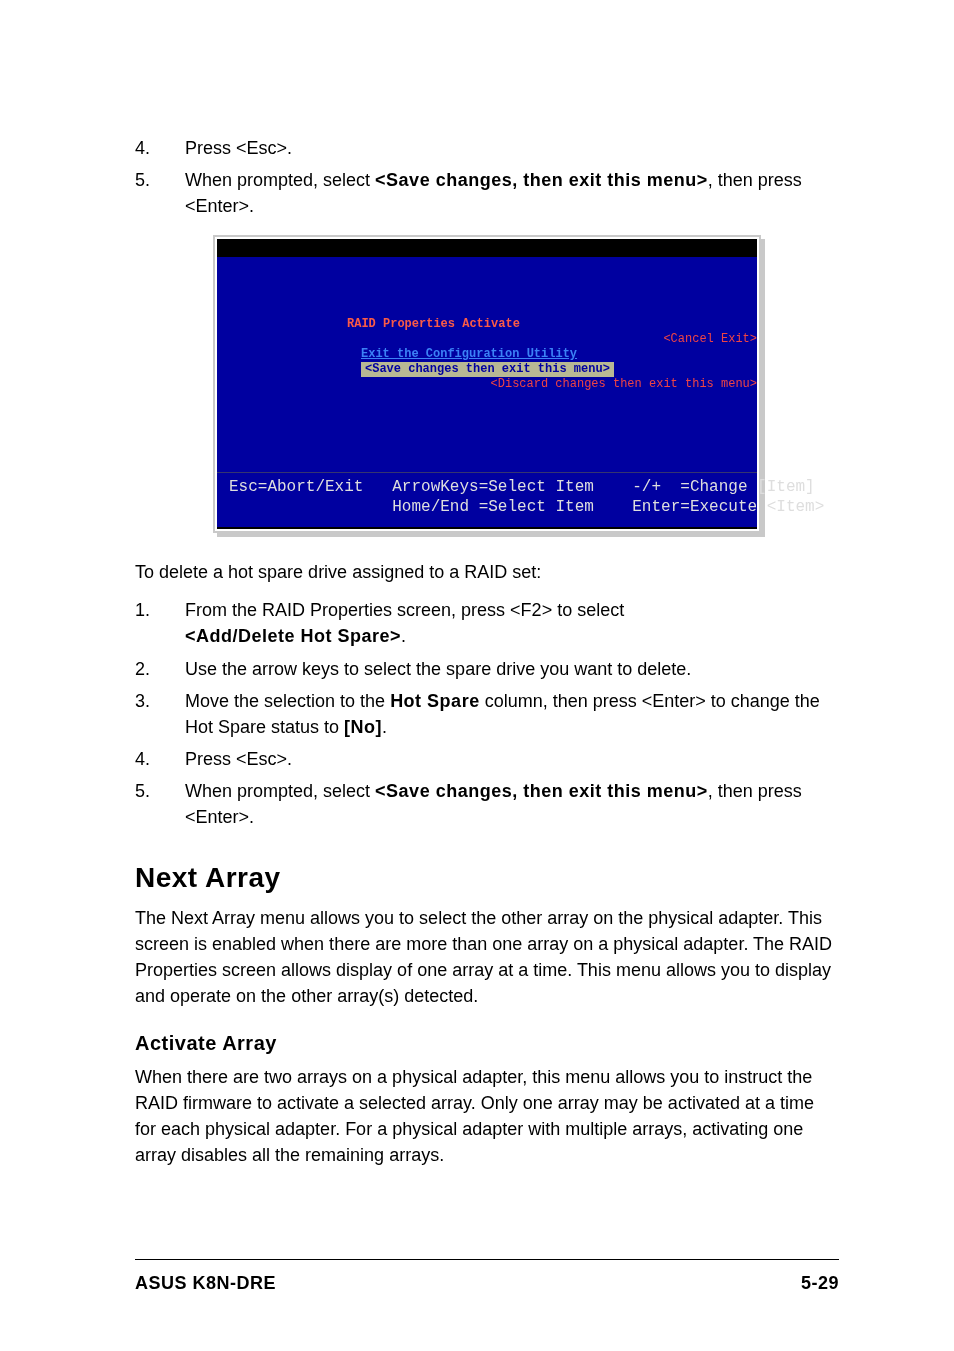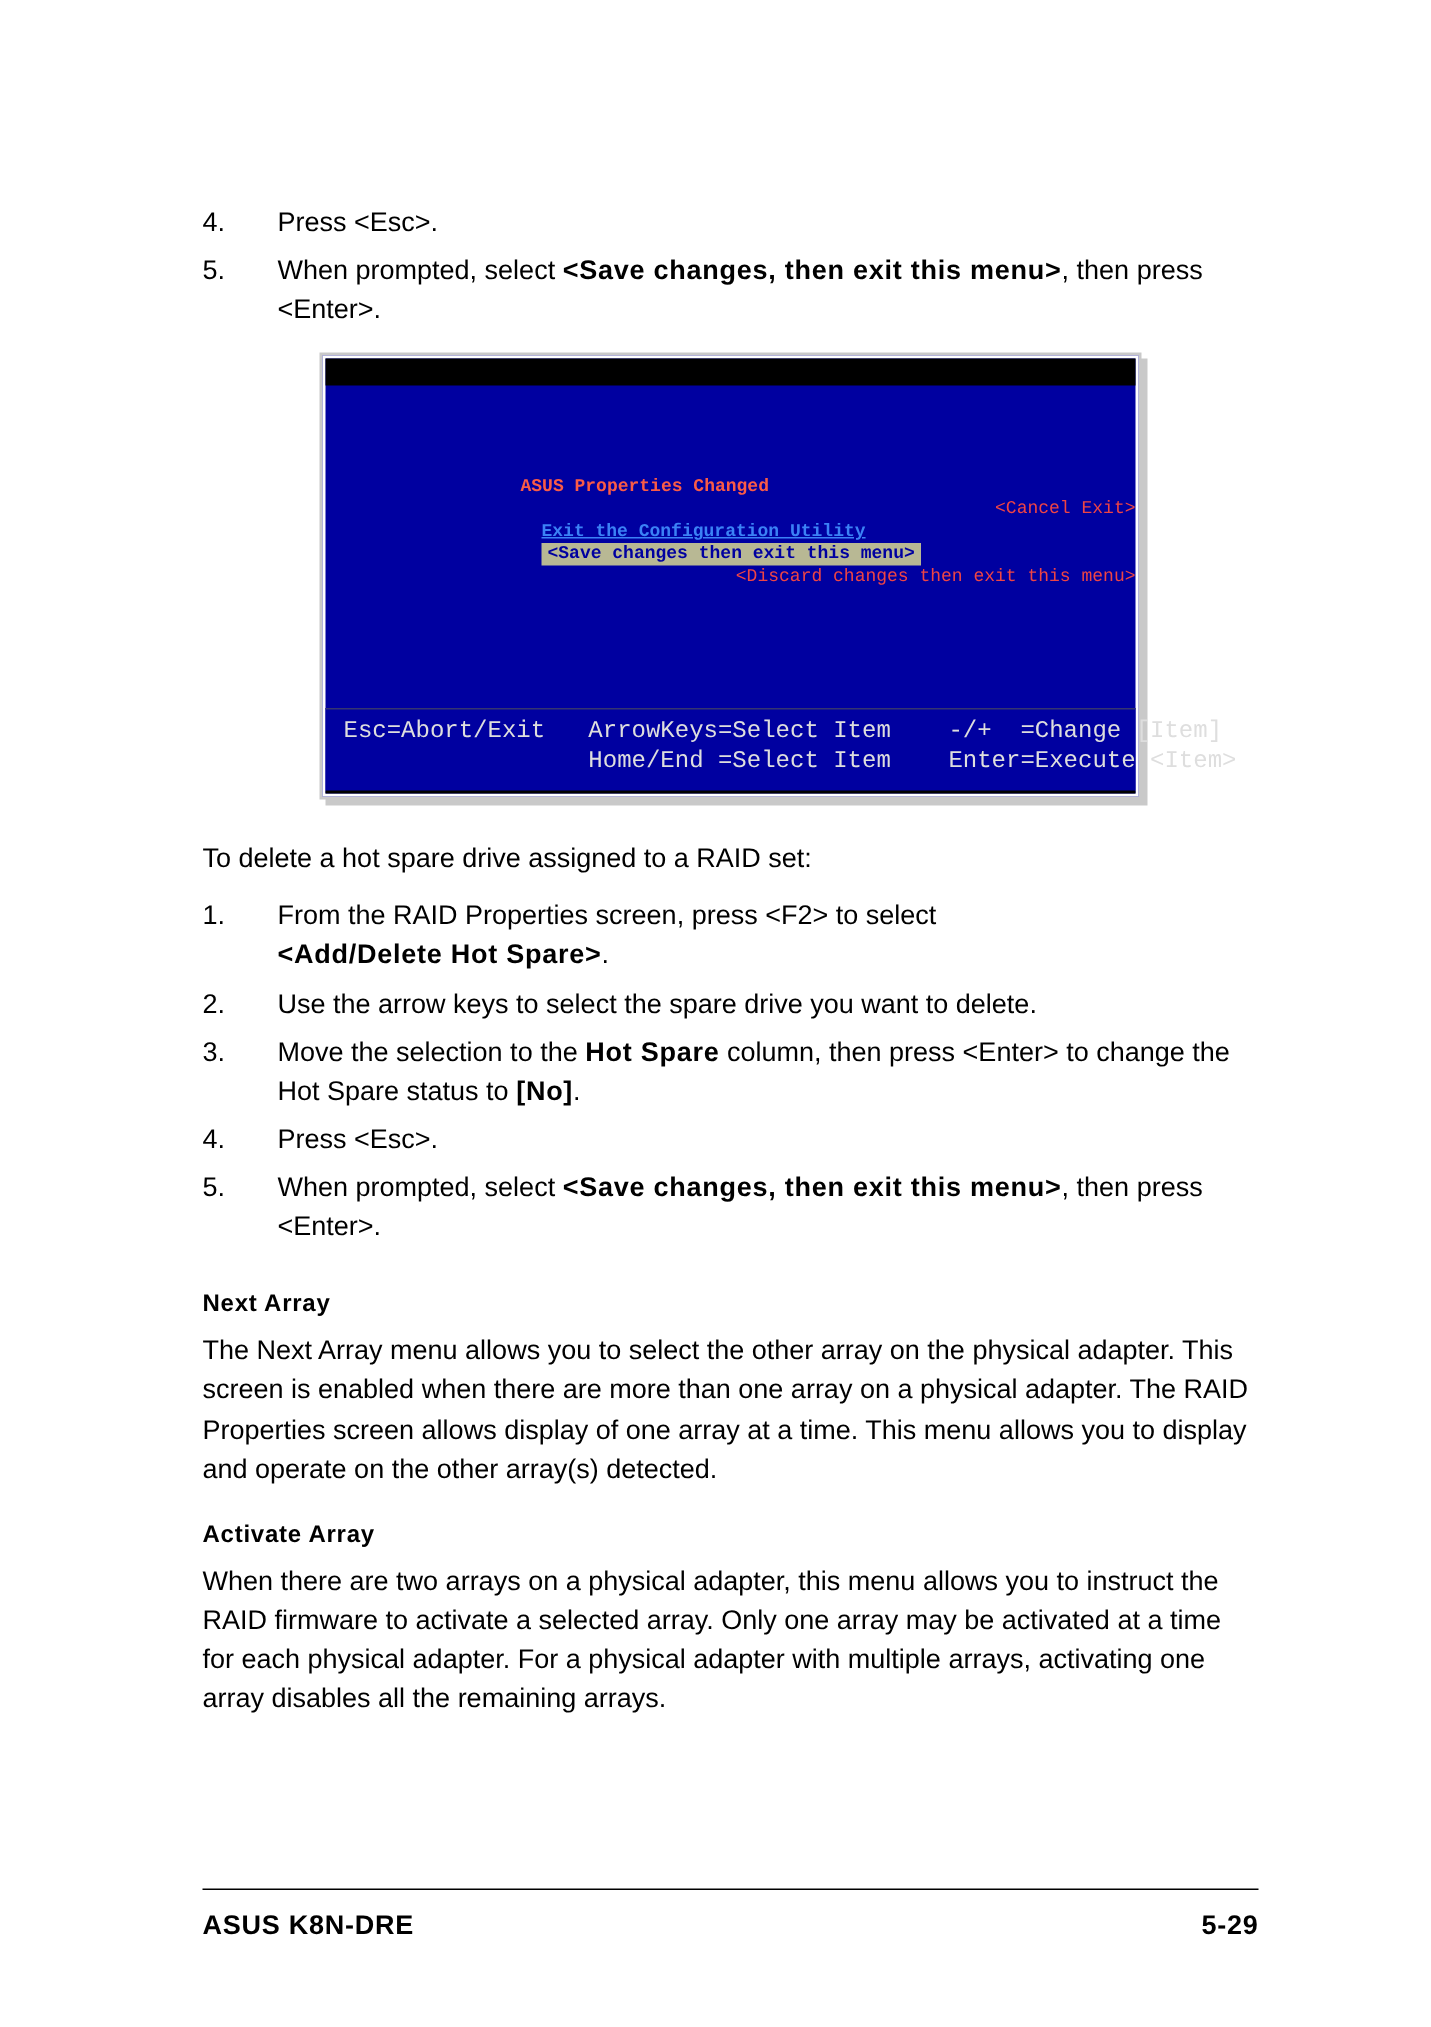--- a/index.html
+++ b/index.html
@@ -85,27 +85,27 @@
   }
 
   .para {
     margin: 0 0 20px 0;
   }
   .intro-line {
     margin: 4px 0 12px 0;
   }
 
   h2.section {
-    font-size: 16px;
+    font-size: 28px;
     font-weight: 700;
     margin: 28px 0 6px 0;
     letter-spacing: 0.5px;
   }
   h3.section {
-    font-size: 16px;
+    font-size: 20px;
     font-weight: 700;
     margin: 14px 0 6px 0;
     letter-spacing: 0.5px;
   }
 
   .footer {
     position: absolute;
     bottom: 55px;
     left: 135px;
     right: 115px;
@@ -127,21 +127,21 @@
       <span>Press &lt;Esc&gt;.</span>
     </li>
     <li>
       <span>When prompted, select </span><span class="bold wide">&lt;Save changes, then exit this menu&gt;</span><span>, then press &lt;Enter&gt;.</span>
     </li>
   </ol>
 
   <div class="screenshot">
     <div class="ss-titlebar"></div>
     <div class="ss-body">
-      <div class="ss-white">ASUS Properties Changed</div>
+      <div class="ss-white">RAID Properties Activate</div>
       <div style="padding-left:14px;">
         <div class="ss-dim">&lt;Cancel Exit&gt;</div>
         <div class="ss-yellow" style="text-decoration: underline;">Exit the Configuration Utility</div>
         <div><span class="ss-sel">&lt;Save changes then exit this menu&gt;</span></div>
         <div class="ss-dim">&lt;Discard changes then exit this menu&gt;</div>
       </div>
     </div>
     <div class="ss-footer">Esc=Abort/Exit   ArrowKeys=Select Item    -/+  =Change [Item]
                  Home/End =Select Item    Enter=Execute &lt;Item&gt;</div>
     <div class="ss-bottom-edge"></div>

